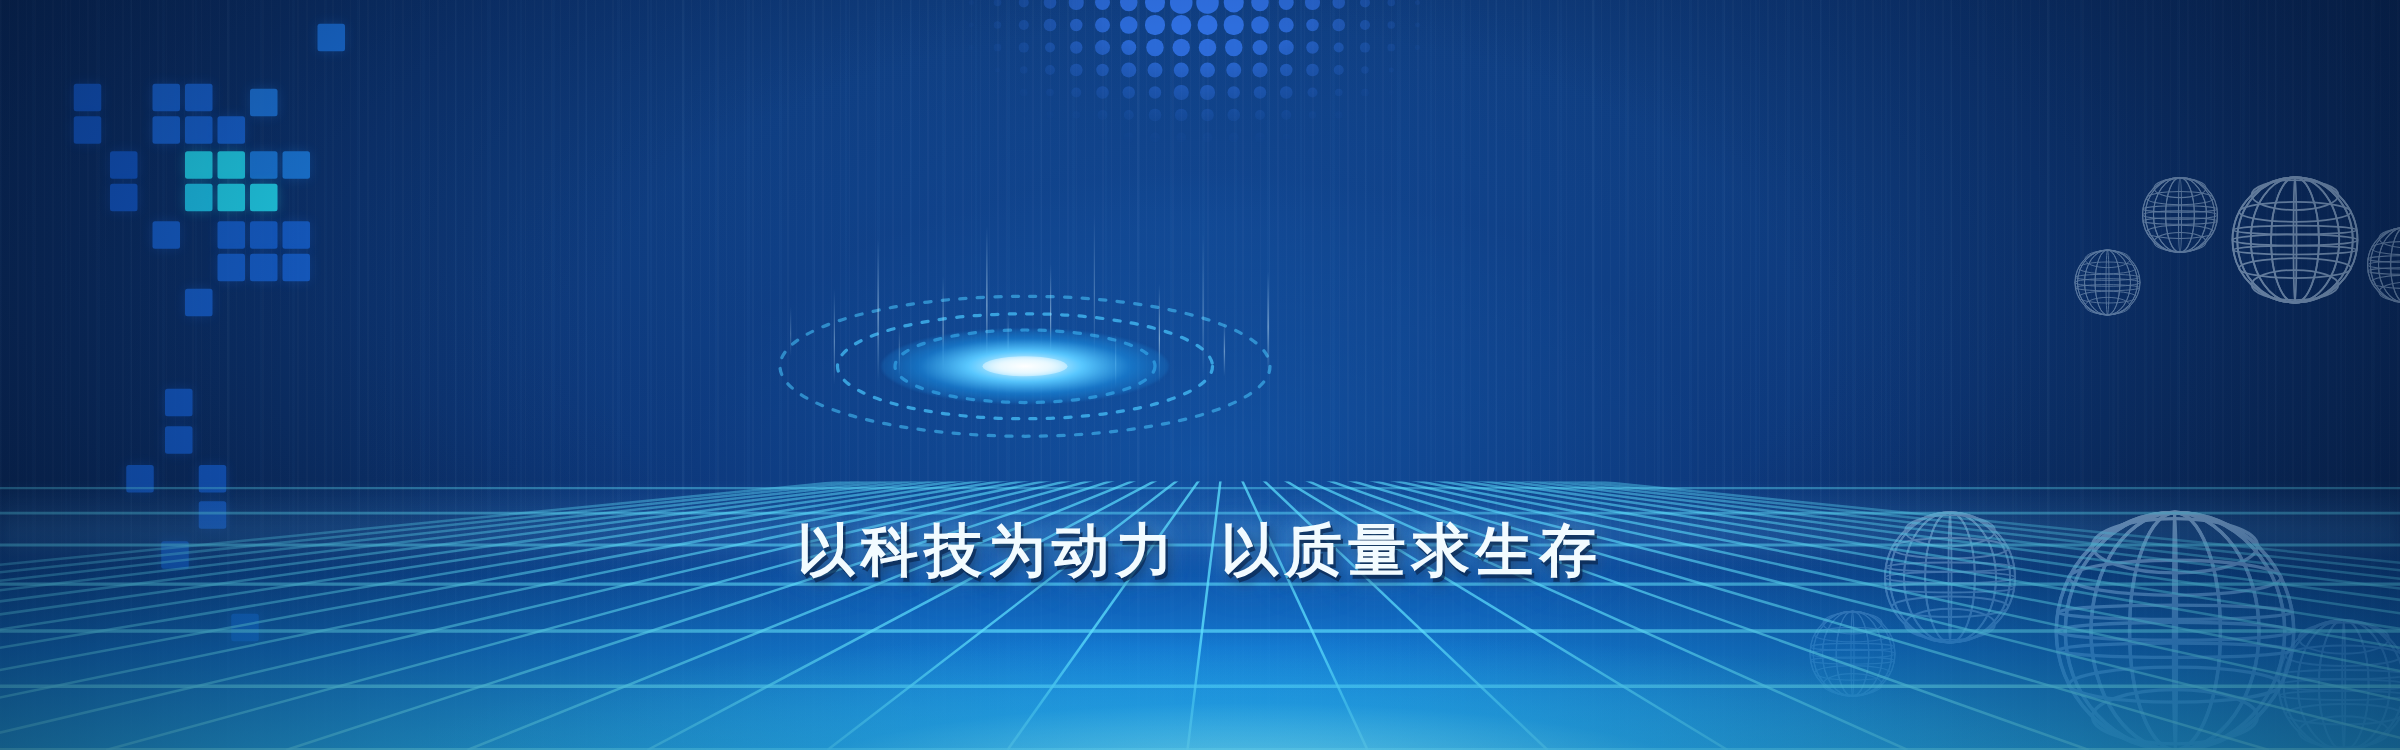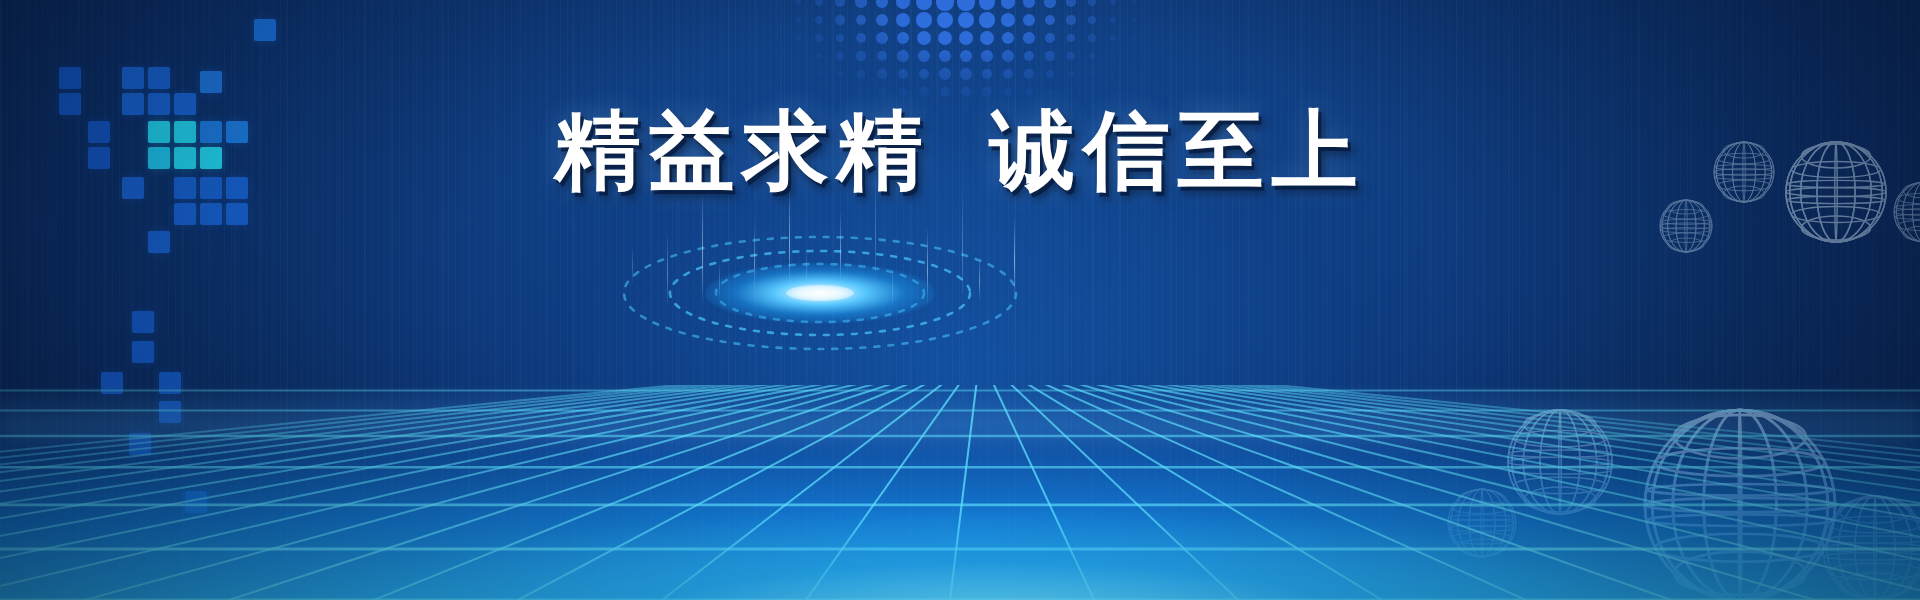--- a/index.html
+++ b/index.html
@@ -531,15 +531,15 @@
         <line x1="0" y1="82.3" x2="1920" y2="82.3" stroke="#5fe2ff" stroke-width="2.50" opacity="0.59"></line>
         <line x1="0" y1="119.8" x2="1920" y2="119.8" stroke="#5fe2ff" stroke-width="2.70" opacity="0.65"></line>
         <line x1="0" y1="164.0" x2="1920" y2="164.0" stroke="#5fe2ff" stroke-width="2.90" opacity="0.70"></line>
         <line x1="0" y1="215.0" x2="1920" y2="215.0" stroke="#5fe2ff" stroke-width="3.10" opacity="0.76"></line>
       </svg>
     <div class="floorglow"></div>
   </div>
 
   <div class="vig"></div>
 
-  <div id="title">精益求精  诚信至上</div>
+  <div id="subtitle">以科技为动力  以质量求生存</div>
 
 </div>
 
 </body></html>

